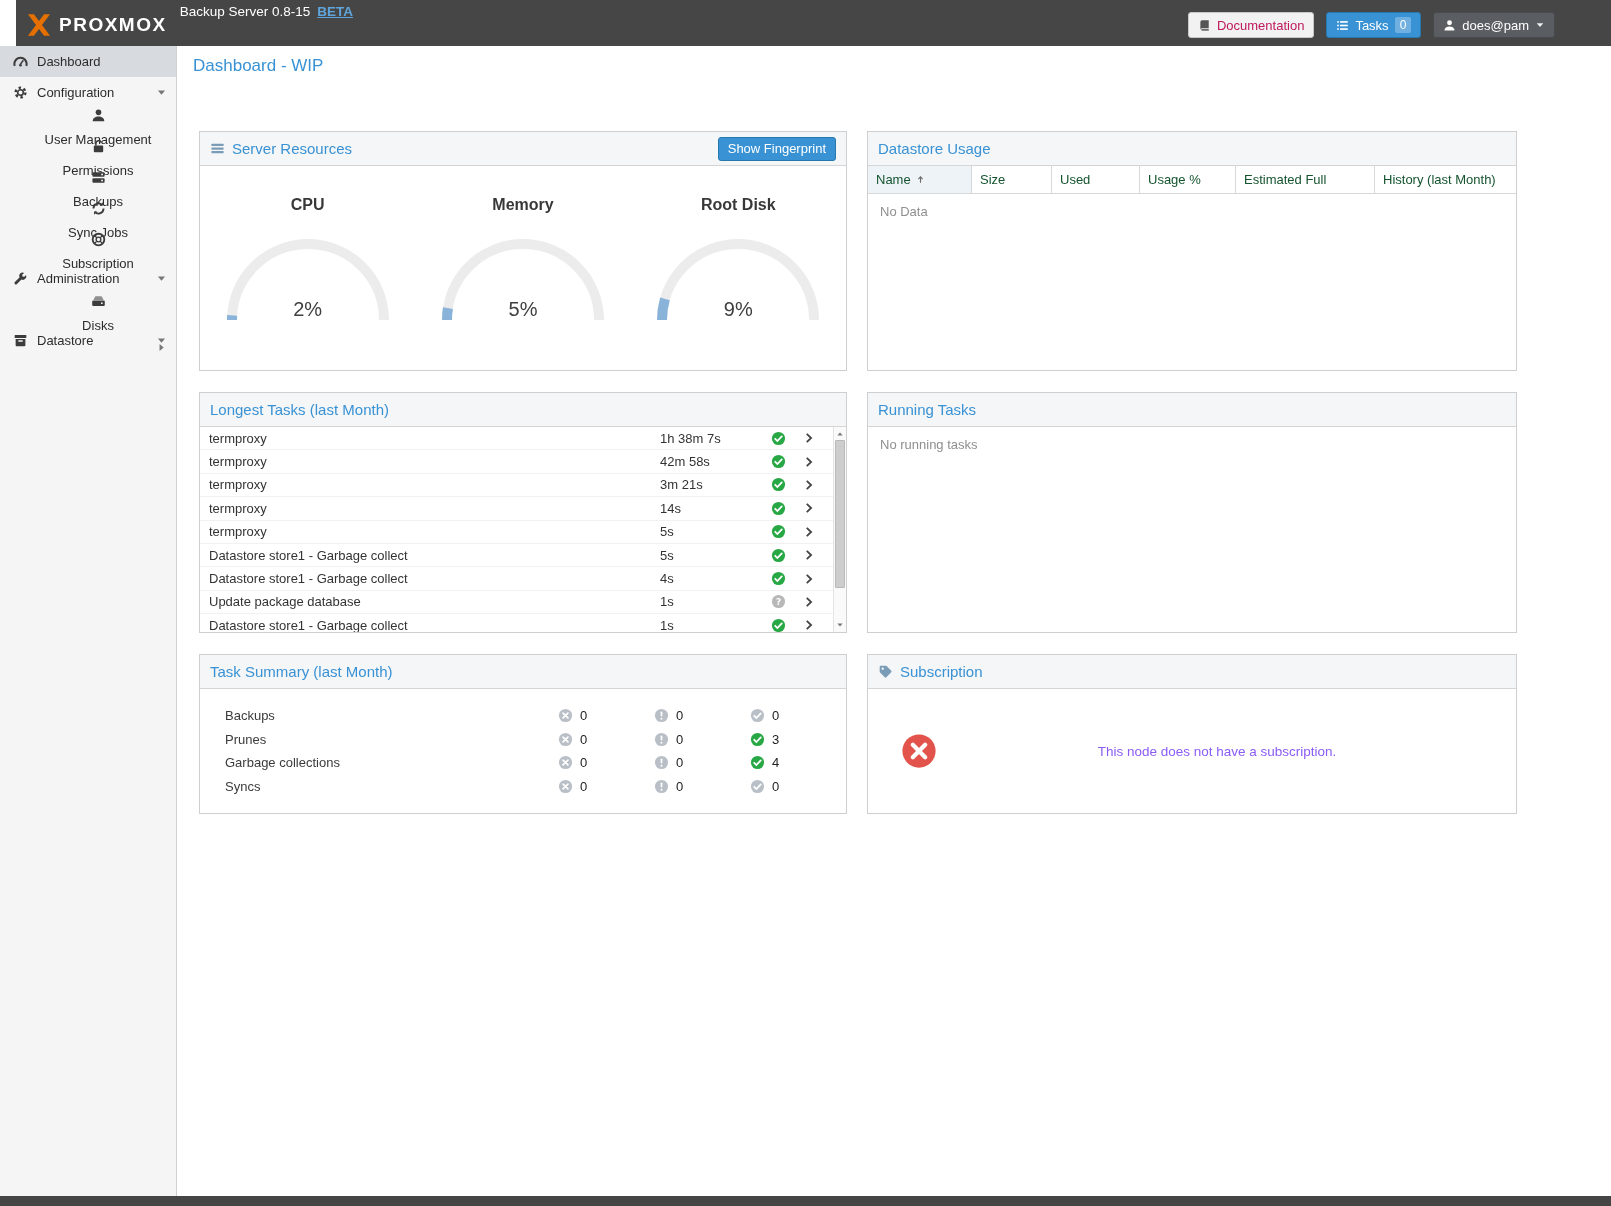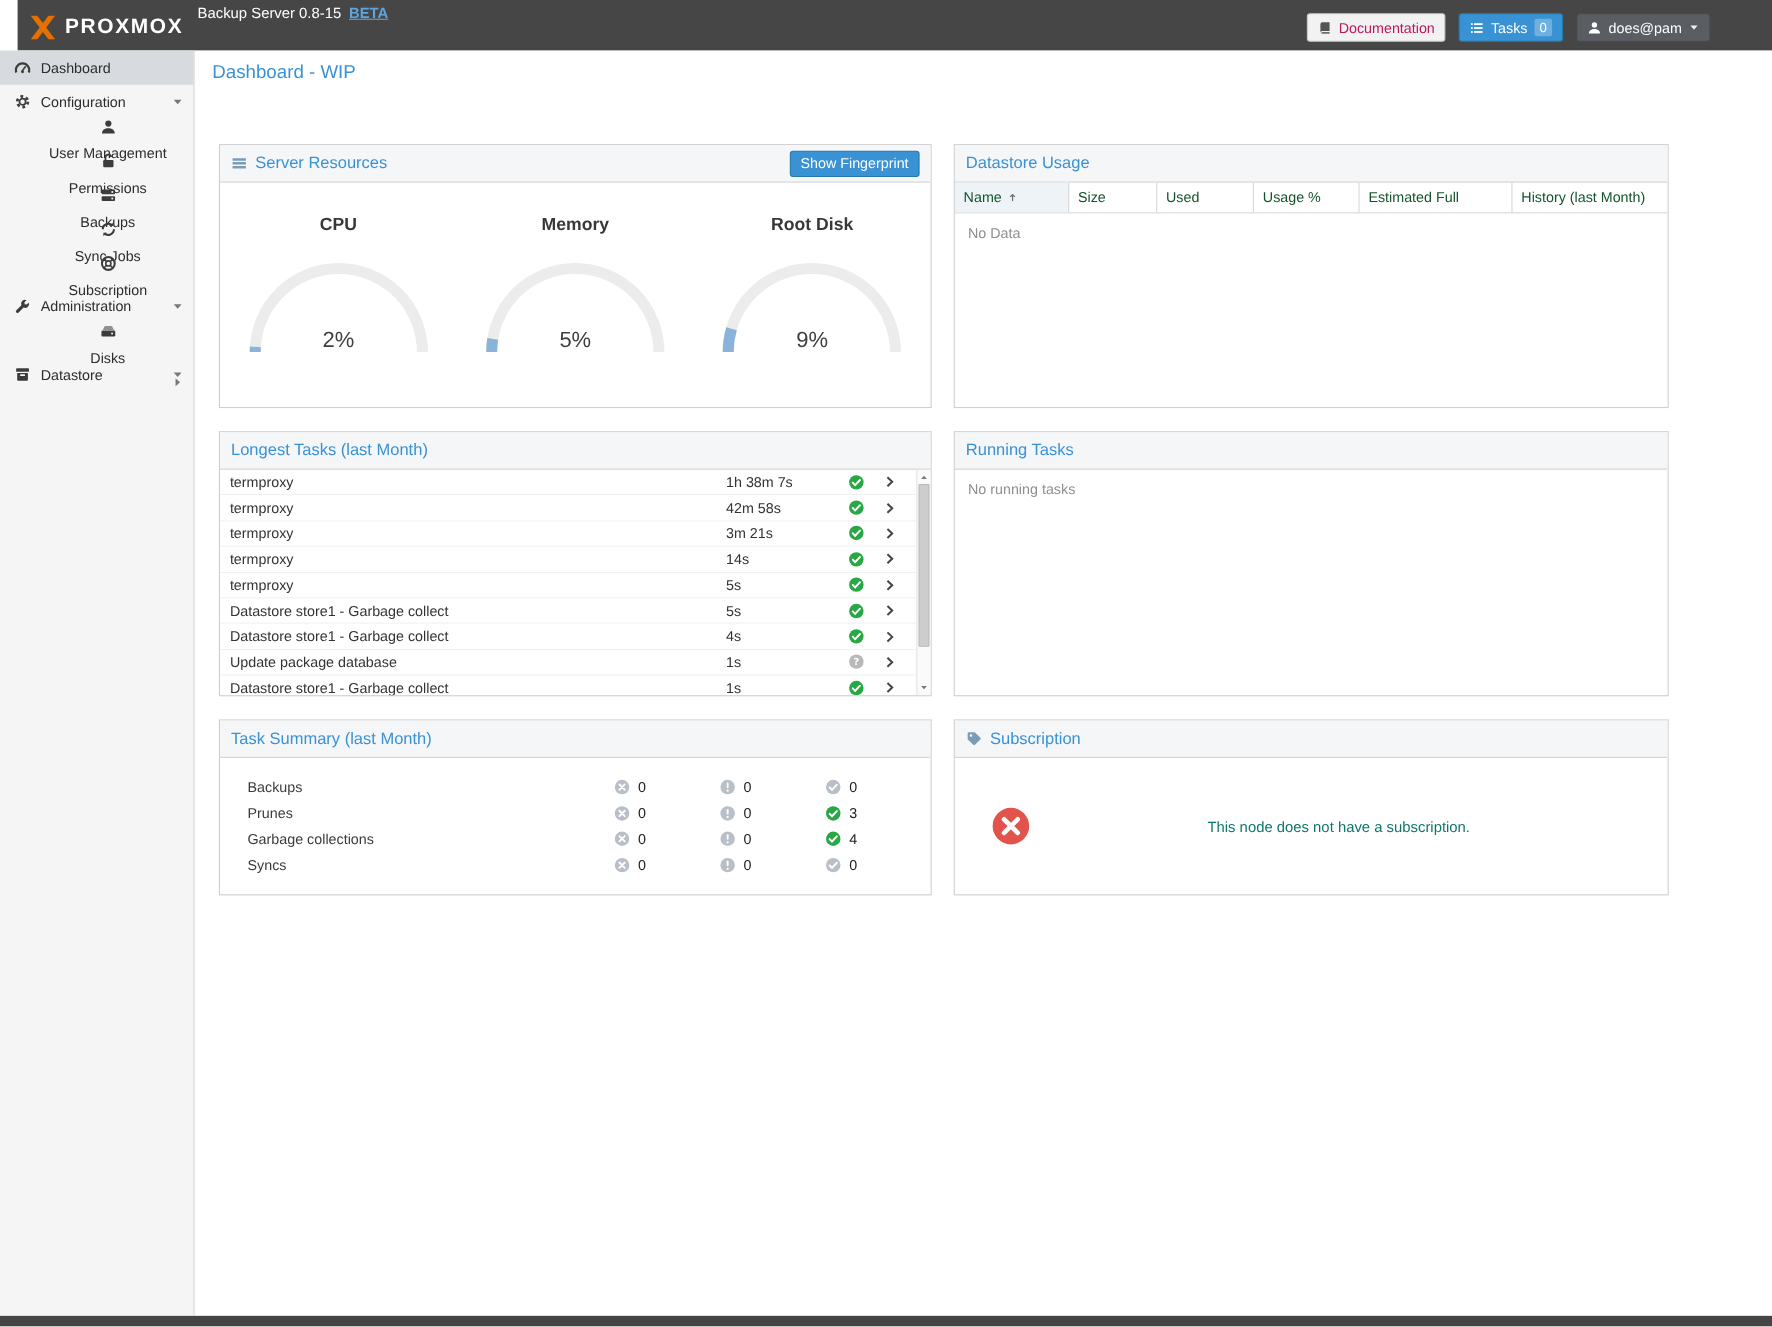--- a/index.html
+++ b/index.html
@@ -96,21 +96,21 @@
   .ts-label { width:333px; color:#3b3b3b; }
   .ts-cell { width:96px; display:flex; align-items:center; gap:7px; color:#222; }
   .ts-cell svg { width:15px; height:15px; }
   .ic-gray { color:#b9bfc6; }
   .sum-ok { color:#b9bfc6; }
   .sum-ok.st-success { color:#28a745; }
 
   
   .sub-body { height:124px; display:flex; align-items:center; padding-left:32px; }
   .sub-icon { width:38px; height:38px; color:#e2534c; flex:0 0 38px; }
-  .sub-msg { flex:1; text-align:center; color:#0f766e; font-size:13.5px; padding-right:20px; }
+  .sub-msg { flex:1; text-align:center; color:#8b5cf6; font-size:13.5px; padding-right:20px; }
 </style>
 </head>
 <body>
 
 <svg width="0" height="0" style="position:absolute" aria-hidden="true">
   <defs>
     <symbol id="sym-proxmox-x" viewBox="0 0 20 20">
       <path d="M1.5 1.8h4.6L10 6.9l3.9-5.1h4.6l-6.2 8.2 6.2 8.2h-4.6L10 13.1l-3.9 5.1H1.5l6.2-8.2z" fill="#e57000"></path>
     </symbol>
     <symbol id="sym-gauge" viewBox="0 0 16 16">

